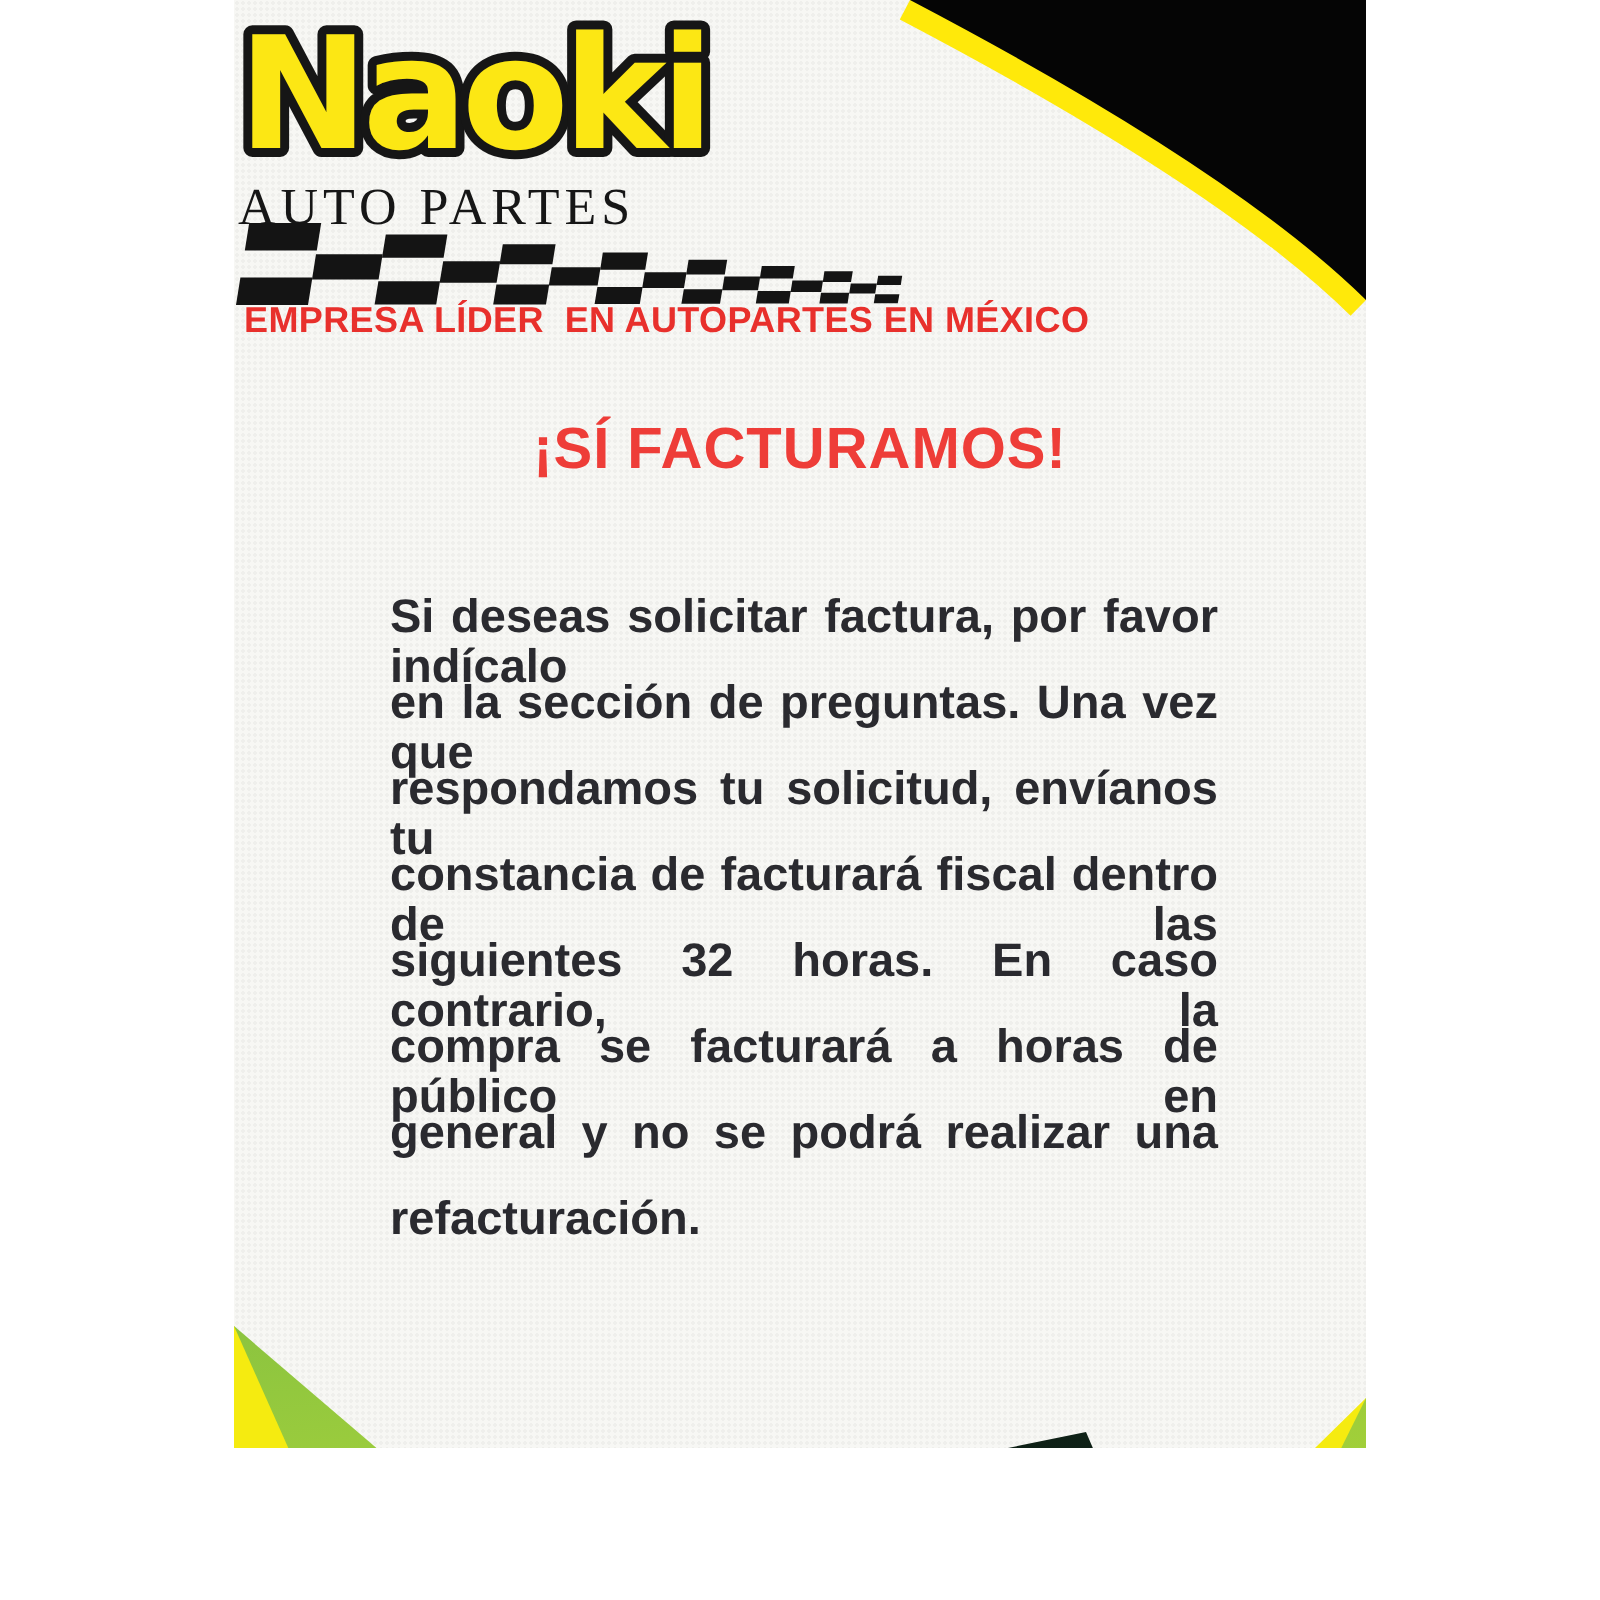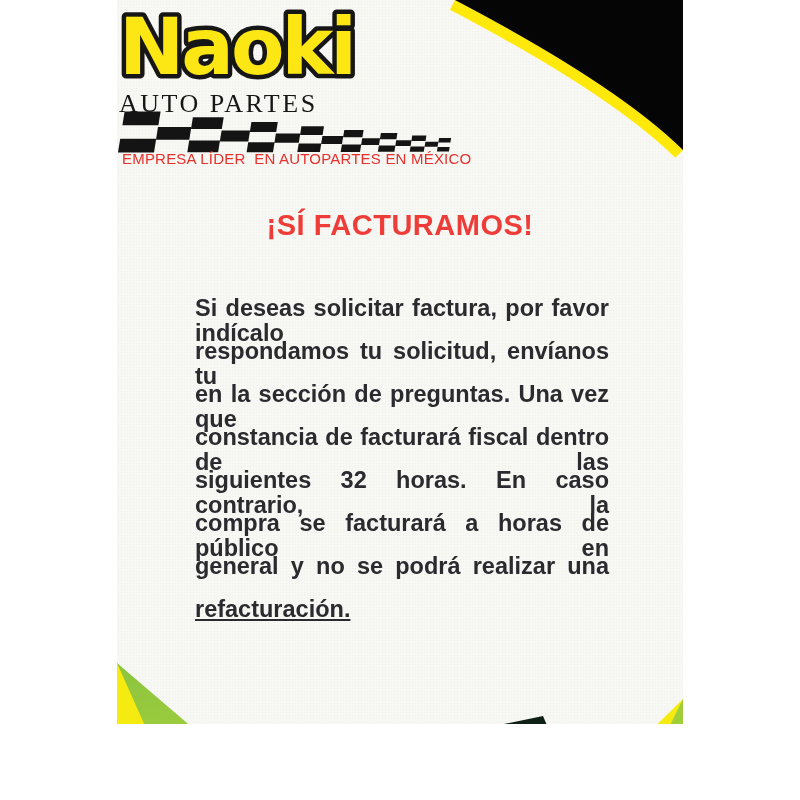--- a/index.html
+++ b/index.html
@@ -6,30 +6,30 @@
   .stage{position:relative;width:800px;height:724px;background:#ffffff;overflow:hidden;
          font-family:"Liberation Sans",sans-serif;}
   .poster{position:absolute;left:117px;top:0;width:566px;height:800px;background:#f7f7f4;
           background-image:radial-gradient(rgba(0,0,0,0.03) 1px,transparent 1px);
           background-size:3px 3px;overflow:hidden;}
   
   .logo-svg{position:absolute;left:-2px;top:-8px;}
   .subtitle{position:absolute;left:2px;top:89px;font-family:Liberation Serif, serif;
             font-weight:500;font-size:26px;letter-spacing:2.5px;color:#161616;white-space:pre;}
   .flag{position:absolute;left:1px;top:111px;width:346px;height:48px;}
-  .tagline{position:absolute;left:5px;top:150px;font-weight:400;font-size:15px;
+  .tagline{position:absolute;left:5px;top:150px;font-weight:700;font-size:18px;
            letter-spacing:0.2px;color:#e8302c;white-space:pre;}
   
   .heading{position:absolute;left:0;top:209px;width:100%;text-align:center;
            font-size:29px;font-weight:800;letter-spacing:0.5px;color:#ee3d38;}
   
   .body-block{position:absolute;left:78px;top:296px;width:414px;color:#2a2a2f;
               font-size:23.5px;font-weight:bold;}
   .body-line{height:43px;line-height:25px;text-align:justify;text-align-last:justify;}
-  .body-line.last{text-align-last:left;text-decoration:underline;}
+  .body-line.last{text-align-last:left;}
   
   .corner-svg{position:absolute;top:0;right:0;}
   .shape{position:absolute;inset:0;}
   .green-l{background:linear-gradient(172deg,#2e8f55 0%,#53a648 45%,#b9dc38 100%);
            clip-path:polygon(0px 663px,160px 800px,0px 800px);}
   .yellow-a{background:#f5eb10;clip-path:polygon(0px 663px,61px 800px,0px 800px);}
   .mtn-green{background:linear-gradient(to bottom,#35835a 0%,#1c4531 45%,#0c1911 100%);
              clip-path:polygon(426px 716px,16px 800px,462px 800px);}
   .mtn-black{background:#0a0d0a;clip-path:polygon(431px 724px,60px 800px,524px 800px);}
   .wedge-b{background:linear-gradient(to right,#f2ea12,#cade2a);
@@ -82,22 +82,22 @@
           <polygon points="321.1,22.9 333.1,22.9 332.4,27.5 320.3,27.5" fill="#141414"></polygon>
           <polygon points="319.6,32.1 331.7,32.1 330.9,36.6 318.9,36.6" fill="#141414"></polygon>
         </svg></div>
 
     <div class="tagline">EMPRESA LÍDER  EN AUTOPARTES EN MÉXICO</div>
 
     <div class="heading">¡SÍ FACTURAMOS!</div>
 
     <div class="body-block">
       <div class="body-line">Si deseas solicitar factura, por favor indícalo</div>
+      <div class="body-line">en la sección de preguntas. Una vez que</div>
       <div class="body-line">respondamos tu solicitud, envíanos tu</div>
-      <div class="body-line">en la sección de preguntas. Una vez que</div>
       <div class="body-line">constancia de facturará fiscal dentro de las</div>
       <div class="body-line">siguientes 32 horas. En caso contrario, la</div>
       <div class="body-line">compra se facturará a horas de público en</div>
       <div class="body-line">general y no se podrá realizar una</div>
       <div class="body-line last">refacturación.</div>
     </div>
 
     <div class="shape green-l"></div>
     <div class="shape yellow-a"></div>
     <div class="shape mtn-green"></div>

